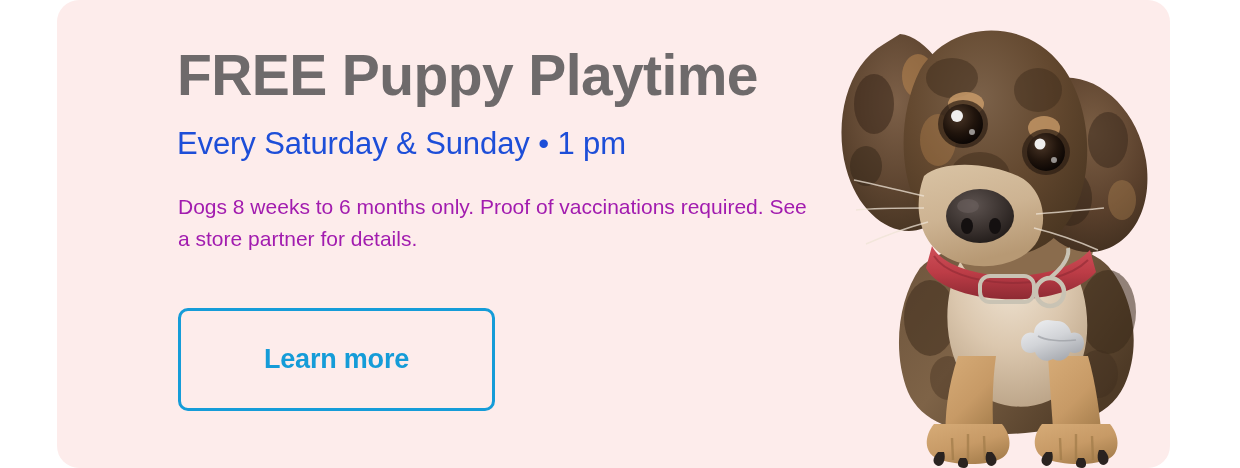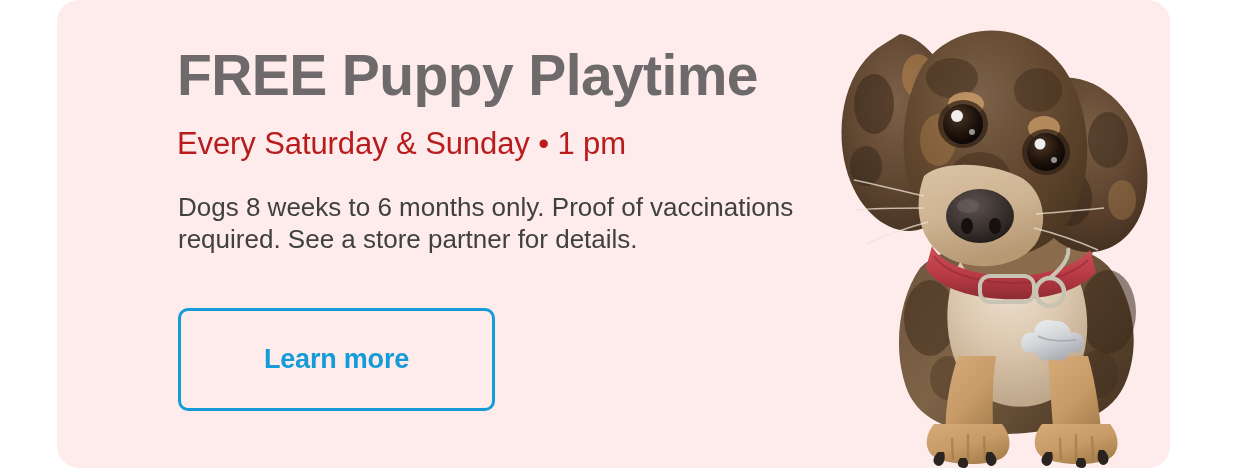--- a/index.html
+++ b/index.html
@@ -58,34 +58,34 @@
 
   .subhead {
     position: absolute;
     left: 0;
     top: 125px;
     margin: 0;
     font-size: 31px;
     line-height: 38px;
     font-weight: normal;
     letter-spacing: -0.1px;
-    color: #b91c1c;
+    color: #1d4ed8;
     white-space: nowrap;
   }
 
   .body-copy {
     position: absolute;
     left: 1px;
     top: 191px;
     margin: 0;
     width: 630px;
-    font-size: 26px;
+    font-size: 21px;
     line-height: 32px;
     font-weight: normal;
-    color: #404040;
+    color: #a21caf;
   }
 
   
   .cta {
     position: absolute;
     left: 1px;
     top: 308px;
     width: 317px;
     height: 103px;
     box-sizing: border-box;

